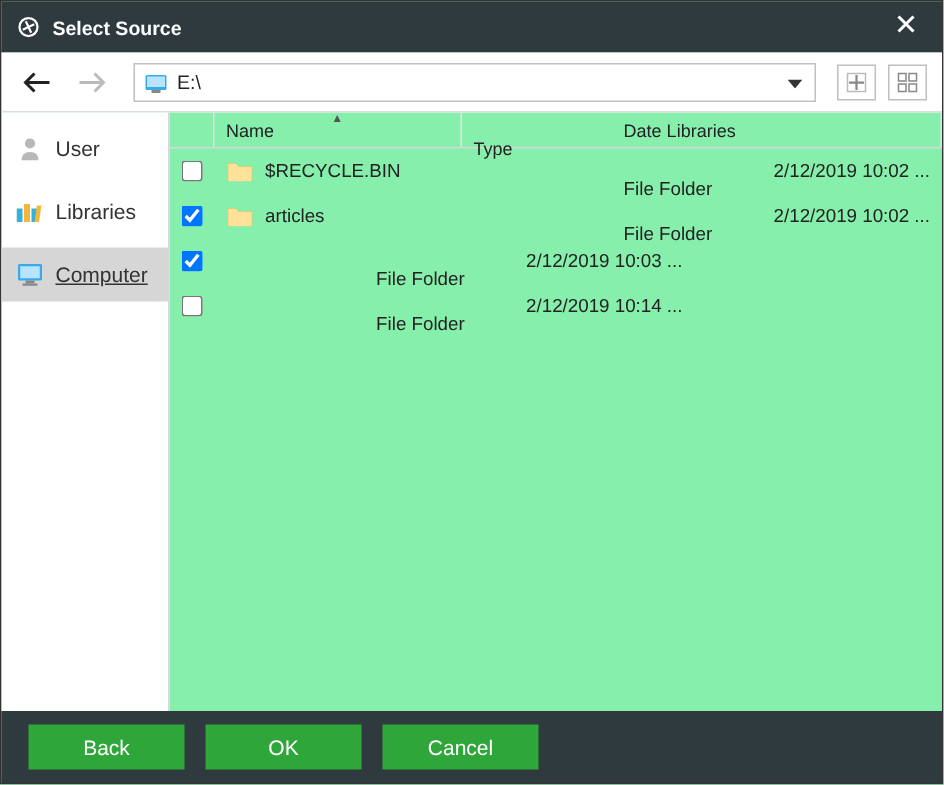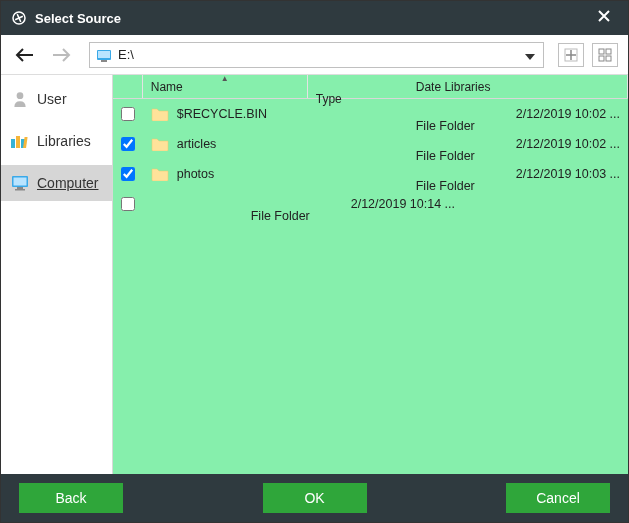--- a/index.html
+++ b/index.html
@@ -45,21 +45,21 @@
 
 .rows { flex: 1; overflow: auto; }
 .row { display: flex; height: 30px; align-items: center; font-size: 12.5px; color: #222; }
 .row .col { padding: 0 8px; overflow: hidden; white-space: nowrap; text-overflow: ellipsis; }
 .row .col-check { display: flex; justify-content: center; }
 .row .col-name { display: flex; align-items: flex-end; gap: 8px; }
 .folder-icon { width: 18px; height: 14px; flex-shrink: 0; }
 input[type=checkbox] { width: 14px; height: 14px; }
 
 
-.footer { background: #2f3a3f; height: 48px; display: flex; align-items: center; justify-content: space-between; padding: 0 18px; gap: 14px; }
+.footer { background: #2f3a3f; height: 48px; display: flex; align-items: center; justify-content: flex-start; padding: 0 18px; gap: 14px; }
 .btn { width: 104px; height: 30px; background: #2fa63a; color: #fff; border: none; font-size: 14px; cursor: pointer; }
 </style>
 </head>
 <body>
 
 <div class="window">
 
   <div class="titlebar">
     <span class="app-icon">
       <svg viewBox="0 0 16 16">
@@ -195,26 +195,20 @@
               <span>articles</span>
             </div>
             <div class="col col-size"></div>
             <div class="col col-type">File Folder</div>
             <div class="col col-date">2/12/2019 10:02 ...</div>
           </div>
           <div class="row">
             <div class="col col-check">
               <input type="checkbox" checked="" style="">
             </div>
-            <div class="col col-name">
-              <span class="folder-icon"><svg viewBox="0 0 18 14">
-                  <path d="M1 2 h5 l2 2 h9 v9 a1 1 0 0 1 -1 1 H2 a1 1 0 0 1 -1 -1 Z" fill="#ffe29a" stroke="#e6c96a" stroke-width="0.5"></path>
-                </svg></span>
-              <span>photos</span>
-            </div>
             <div class="col col-size"></div>
             <div class="col col-type">File Folder</div>
             <div class="col col-date">2/12/2019 10:03 ...</div>
           </div>
           <div class="row">
             <div class="col col-check">
               <input type="checkbox" style="">
             </div>
             <div class="col col-size"></div>
             <div class="col col-type">File Folder</div>

